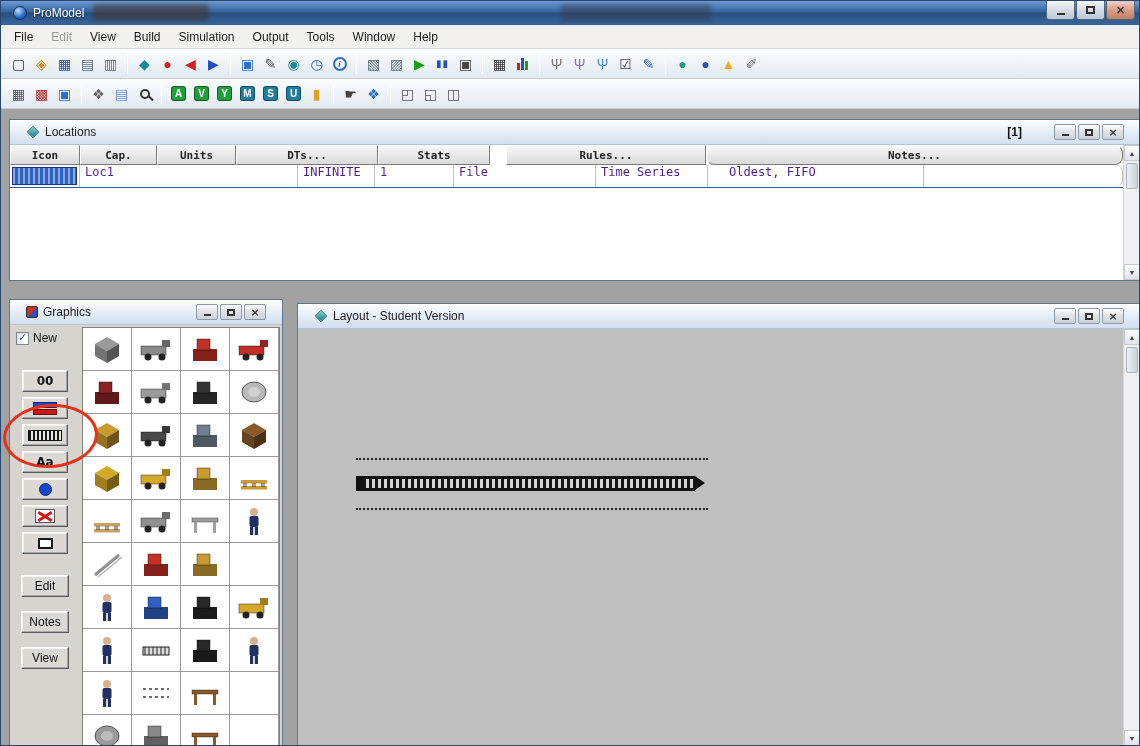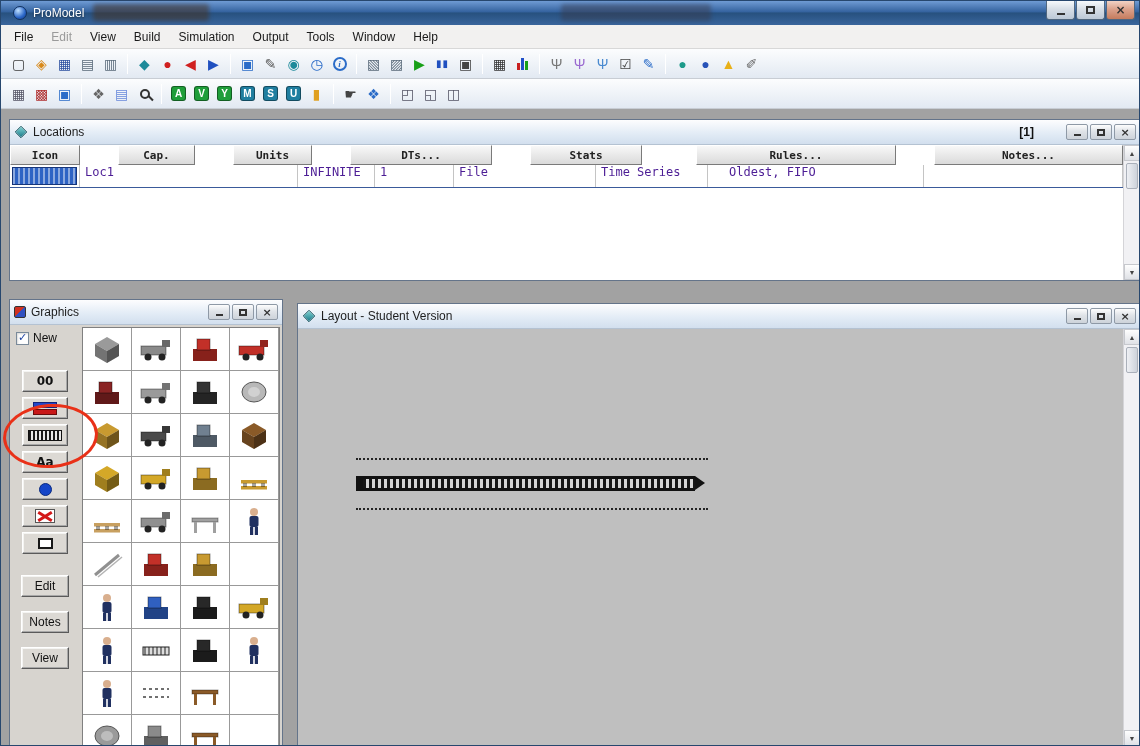--- a/index.html
+++ b/index.html
@@ -48,47 +48,47 @@
   .bar { display:inline-block; width:3px; }
   .b1 { height:7px; background:#c82020; } .b2 { height:12px; background:#2050c8; } .b3 { height:9px; background:#18a018; }
   .mag { width:10px; height:10px; border:2px solid #333; border-radius:50%; position:relative; display:inline-block; }
   .mag::after { content:""; position:absolute; width:7px; height:2px; background:#333; transform:rotate(45deg); right:-6px; bottom:-2px; }
 
   
   .mdi { position:relative; flex:1; background:#a2a2a2; overflow:hidden; }
 
   
   .child-window { position:absolute; background:#d7d4cf; border:1px solid #64748a; box-shadow:0 0 0 1px rgba(255,255,255,.25) inset; }
-  .child-titlebar { height:25px; display:flex; align-items:center; padding:0 4px;
+  .child-titlebar { height:25px; display:flex; align-items:center; padding:0 16px;
     background:linear-gradient(180deg,#fdfdfe,#e3ecf6 55%,#d2dfee); border-bottom:1px solid #b4c2d2; }
   .child-title { font-size:12px; color:#1e1e1e; margin-left:5px; }
   .gem-icon { width:10px; height:10px; background:linear-gradient(135deg,#7fd4d4,#1a7a8a); border:1px solid #0c4a55; transform:rotate(45deg) scale(.9); margin:0 2px; }
   .palette-icon { width:12px; height:12px; background:linear-gradient(135deg,#d03020 0 50%,#3050c0 50% 100%); border:1px solid #333; border-radius:2px; }
   .cap-btns { display:flex; }
   .cap-btn { width:22px; height:16px; display:inline-flex; align-items:center; justify-content:center;
     background:linear-gradient(#fdfdfd,#dfe3e8 45%,#cdd3da); border:1px solid #8e99a6; border-radius:2px; margin-left:2px; }
   .cap-btn .ic-min { width:7px; height:2px; margin-bottom:3px; }
   .cap-btn .ic-max { width:8px; height:7px; border-width:2px; }
   .cap-btn .ic-close { font-size:11px; }
   .loc-counter { font:bold 12px "Liberation Sans",sans-serif; color:#111; margin-right:30px; }
 
   
   .loc-window { left:8px; top:10px; width:1132px; height:162px; }
   .loc-content { position:relative; height:calc(100% - 25px); background:#fff; }
   .loc-grid { position:absolute; left:0; top:0; right:17px; bottom:0; display:flex; flex-direction:column; background:#fff; }
-  .loc-header { display:flex;gap:38px; }
+  .loc-header { display:flex; }
   .hcell { display:flex; align-items:center; justify-content:center; height:20px;
     background:linear-gradient(#f8f8f8,#dadada); border:1px solid; border-color:#fff #7a7a7a #7a7a7a #fff;
     font:bold 11px "DejaVu Sans Mono",monospace; color:#222; }
   .loc-row { display:flex; border-bottom:1px solid #3a5a9a; background:#fff; }
   .dcell { height:22px; line-height:21px; padding-left:5px; font:12px "DejaVu Sans Mono",monospace; color:#4c1d95;
     border-right:1px solid #c4c4c4; white-space:nowrap; overflow:hidden; }
   .c0 { width:70px; flex:0 0 70px; } .c1 { width:218px; flex:0 0 218px; } .c2 { width:77px; flex:0 0 77px; }
   .c3 { width:79px; flex:0 0 79px; } .c4 { width:142px; flex:0 0 142px; } .c5 { width:112px; flex:0 0 112px; }
-  .c6 { width:200px; flex:0 0 200px;margin-left:16px; } .c7 { flex:1; }
+  .c6 { width:200px; flex:0 0 200px;margin-left:16px; } .c7 { flex:1;border-radius:8px; }
   .dcell.c0 { padding:1px 2px; }
   .loc-icon-sel { display:block; width:100%; height:18px; margin-top:1px; border:1px solid #16357a;
     background:#2e63c4; background-image:repeating-linear-gradient(90deg,rgba(255,255,255,.45) 0 2px,transparent 2px 5px); }
   .loc-empty { flex:1; background:#fff; }
 
   
   .vscroll { position:absolute; right:0; top:0; bottom:0; width:17px; background:#f1f1f4; border-left:1px solid #d4d4d8; }
   .sc-btn { position:absolute; left:0; right:0; height:16px; display:flex; align-items:center; justify-content:center;
     font-size:7px; color:#444; background:linear-gradient(#fefefe,#dfe1e6); border:1px solid #c6c8cd; }
   .sc-up { top:0; } .sc-down { bottom:0; }

